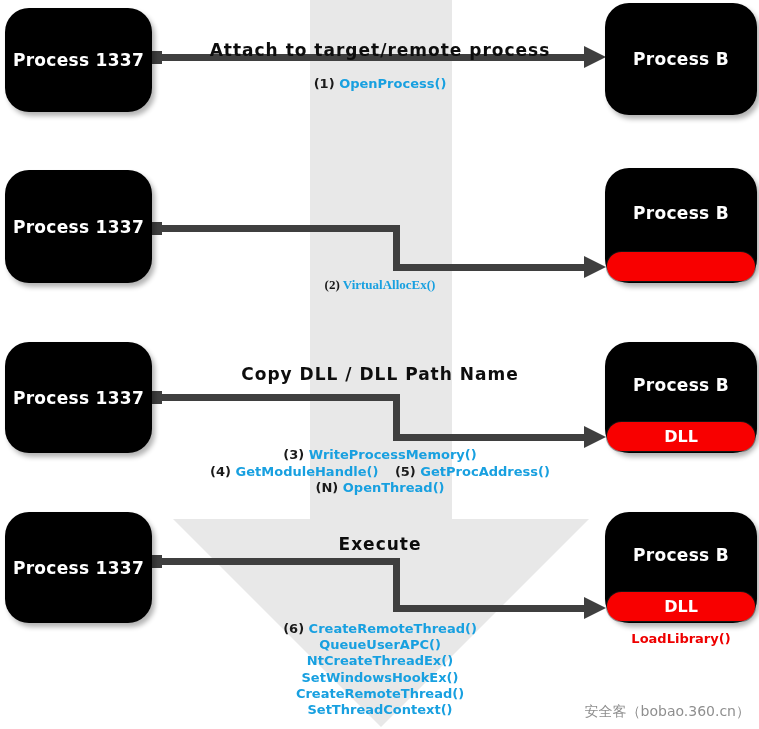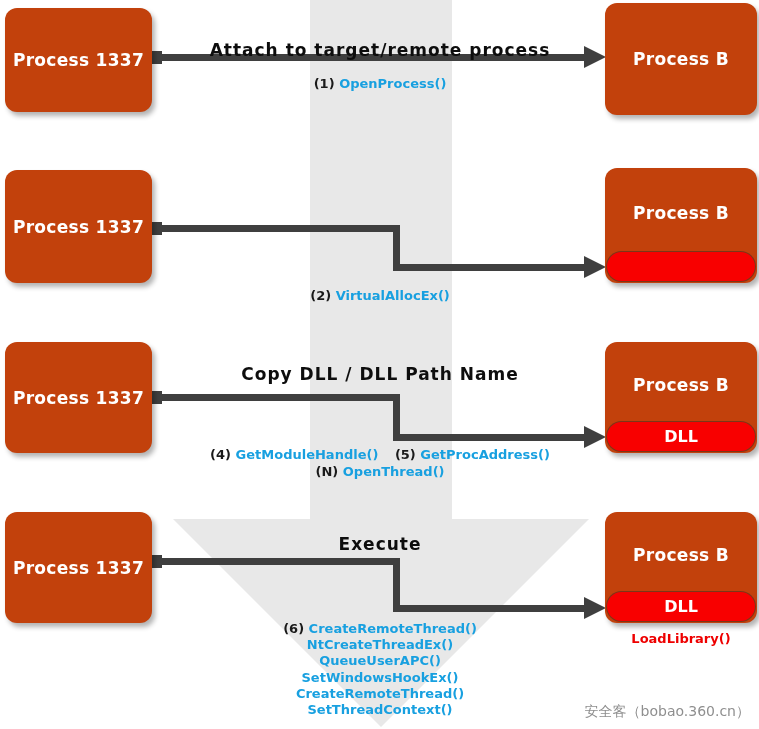--- a/index.html
+++ b/index.html
@@ -5,21 +5,21 @@
   html,body{margin:0;padding:0;background:#ffffff;}
   #canvas{
     position:relative;width:759px;height:729px;background:#ffffff;overflow:hidden;
     font-family:"DejaVu Sans","Liberation Sans",sans-serif;
   }
   
   .big-arrow-shaft{position:absolute;left:310px;top:0;width:142px;height:520px;background:#e8e8e8;z-index:1;}
   .big-arrow-head{position:absolute;left:173px;top:519px;width:0;height:0;z-index:1;
     border-left:208px solid transparent;border-right:208px solid transparent;border-top:208px solid #e8e8e8;}
   
-  .pbox{position:absolute;background:#c2410c;border-radius:12px;z-index:3;
+  .pbox{position:absolute;background:#000000;border-radius:24px;z-index:3;
     box-shadow:3px 4px 5px rgba(0,0,0,0.30);display:flex;align-items:center;justify-content:center;}
   .pbox .plabel{color:#ffffff;font-weight:bold;font-size:17px;letter-spacing:0.3px;}
   .pbox.has-pill .plabel{margin-bottom:26px;}
   .pill{position:absolute;left:2px;right:2px;bottom:2px;height:29px;background:#f80000;
     border-radius:15px;display:flex;align-items:center;justify-content:center;
     box-shadow:0 0 0 1px rgba(40,40,40,0.45);}
   .pill .pill-label{color:#ffffff;font-weight:bold;font-size:16px;}
   
   .seg{position:absolute;background:#3f3f3f;z-index:2;}
   .nub{position:absolute;background:#3f3f3f;z-index:2;}
@@ -64,21 +64,21 @@
   </div>
 
   <div class="pbox" style="left:5px;top:170px;width:147px;height:113px;">
     <span class="plabel">Process 1337</span>
   </div>
   <div class="seg" style="left:150px;top:225px;width:250px;height:7px;"></div>
   <div class="nub" style="left:148px;top:222px;width:14px;height:13px;"></div>
   <div class="seg" style="left:393px;top:225px;width:7px;height:46px;"></div>
   <div class="seg" style="left:393px;top:264px;width:193px;height:7px;"></div>
   <div class="ahead" style="left:584px;top:256px;"></div>
-  <div class="calls" style="top:288px;">
+  <div class="calls" style="top:277px;font-family:Liberation Serif, serif;">
     <div class="call-line">
       <span class="call-seg"><span class="prefix">(2)</span>
       <span class="func">VirtualAllocEx()</span></span>
     </div>
   </div>
   <div class="pbox has-pill" style="left:605px;top:168px;width:152px;height:115px;">
     <span class="plabel">Process B</span>
     <div class="pill">
       <span class="pill-label"></span>
     </div>
@@ -87,20 +87,24 @@
   <div class="pbox" style="left:5px;top:342px;width:147px;height:111px;">
     <span class="plabel">Process 1337</span>
   </div>
   <div class="step-title" style="top:364px;">Copy DLL / DLL Path Name</div>
   <div class="seg" style="left:150px;top:394px;width:250px;height:7px;"></div>
   <div class="nub" style="left:148px;top:391px;width:14px;height:13px;"></div>
   <div class="seg" style="left:393px;top:394px;width:7px;height:47px;"></div>
   <div class="seg" style="left:393px;top:434px;width:193px;height:7px;"></div>
   <div class="ahead" style="left:584px;top:426px;"></div>
   <div class="calls" style="top:447px;">
+    <div class="call-line">
+      <span class="call-seg"><span class="prefix">(3)</span>
+      <span class="func">WriteProcessMemory()</span></span>
+    </div>
     <div class="call-line">
       <span class="call-seg"><span class="prefix">(4)</span>
       <span class="func">GetModuleHandle()</span></span>
       <span class="call-seg"><span class="prefix">(5)</span>
       <span class="func">GetProcAddress()</span></span>
     </div>
     <div class="call-line">
       <span class="call-seg"><span class="prefix">(N)</span>
       <span class="func">OpenThread()</span></span>
     </div>
@@ -119,22 +123,22 @@
   <div class="seg" style="left:150px;top:558px;width:250px;height:7px;"></div>
   <div class="nub" style="left:148px;top:555px;width:14px;height:13px;"></div>
   <div class="seg" style="left:393px;top:558px;width:7px;height:54px;"></div>
   <div class="seg" style="left:393px;top:605px;width:193px;height:7px;"></div>
   <div class="ahead" style="left:584px;top:597px;"></div>
   <div class="calls" style="top:621px;line-height:16.2px;">
     <div class="call-line">
       <span class="call-seg"><span class="prefix">(6)</span>
       <span class="func">CreateRemoteThread()</span></span>
     </div>
+    <div class="call-line"><span class="func">QueueUserAPC()</span></div>
     <div class="call-line"><span class="func">NtCreateThreadEx()</span></div>
-    <div class="call-line"><span class="func">QueueUserAPC()</span></div>
     <div class="call-line"><span class="func">SetWindowsHookEx()</span></div>
     <div class="call-line"><span class="func">CreateRemoteThread()</span></div>
     <div class="call-line"><span class="func">SetThreadContext()</span></div>
   </div>
   <div class="pbox has-pill" style="left:605px;top:512px;width:152px;height:111px;">
     <span class="plabel">Process B</span>
     <div class="pill">
       <span class="pill-label">DLL</span>
     </div>
   </div>

